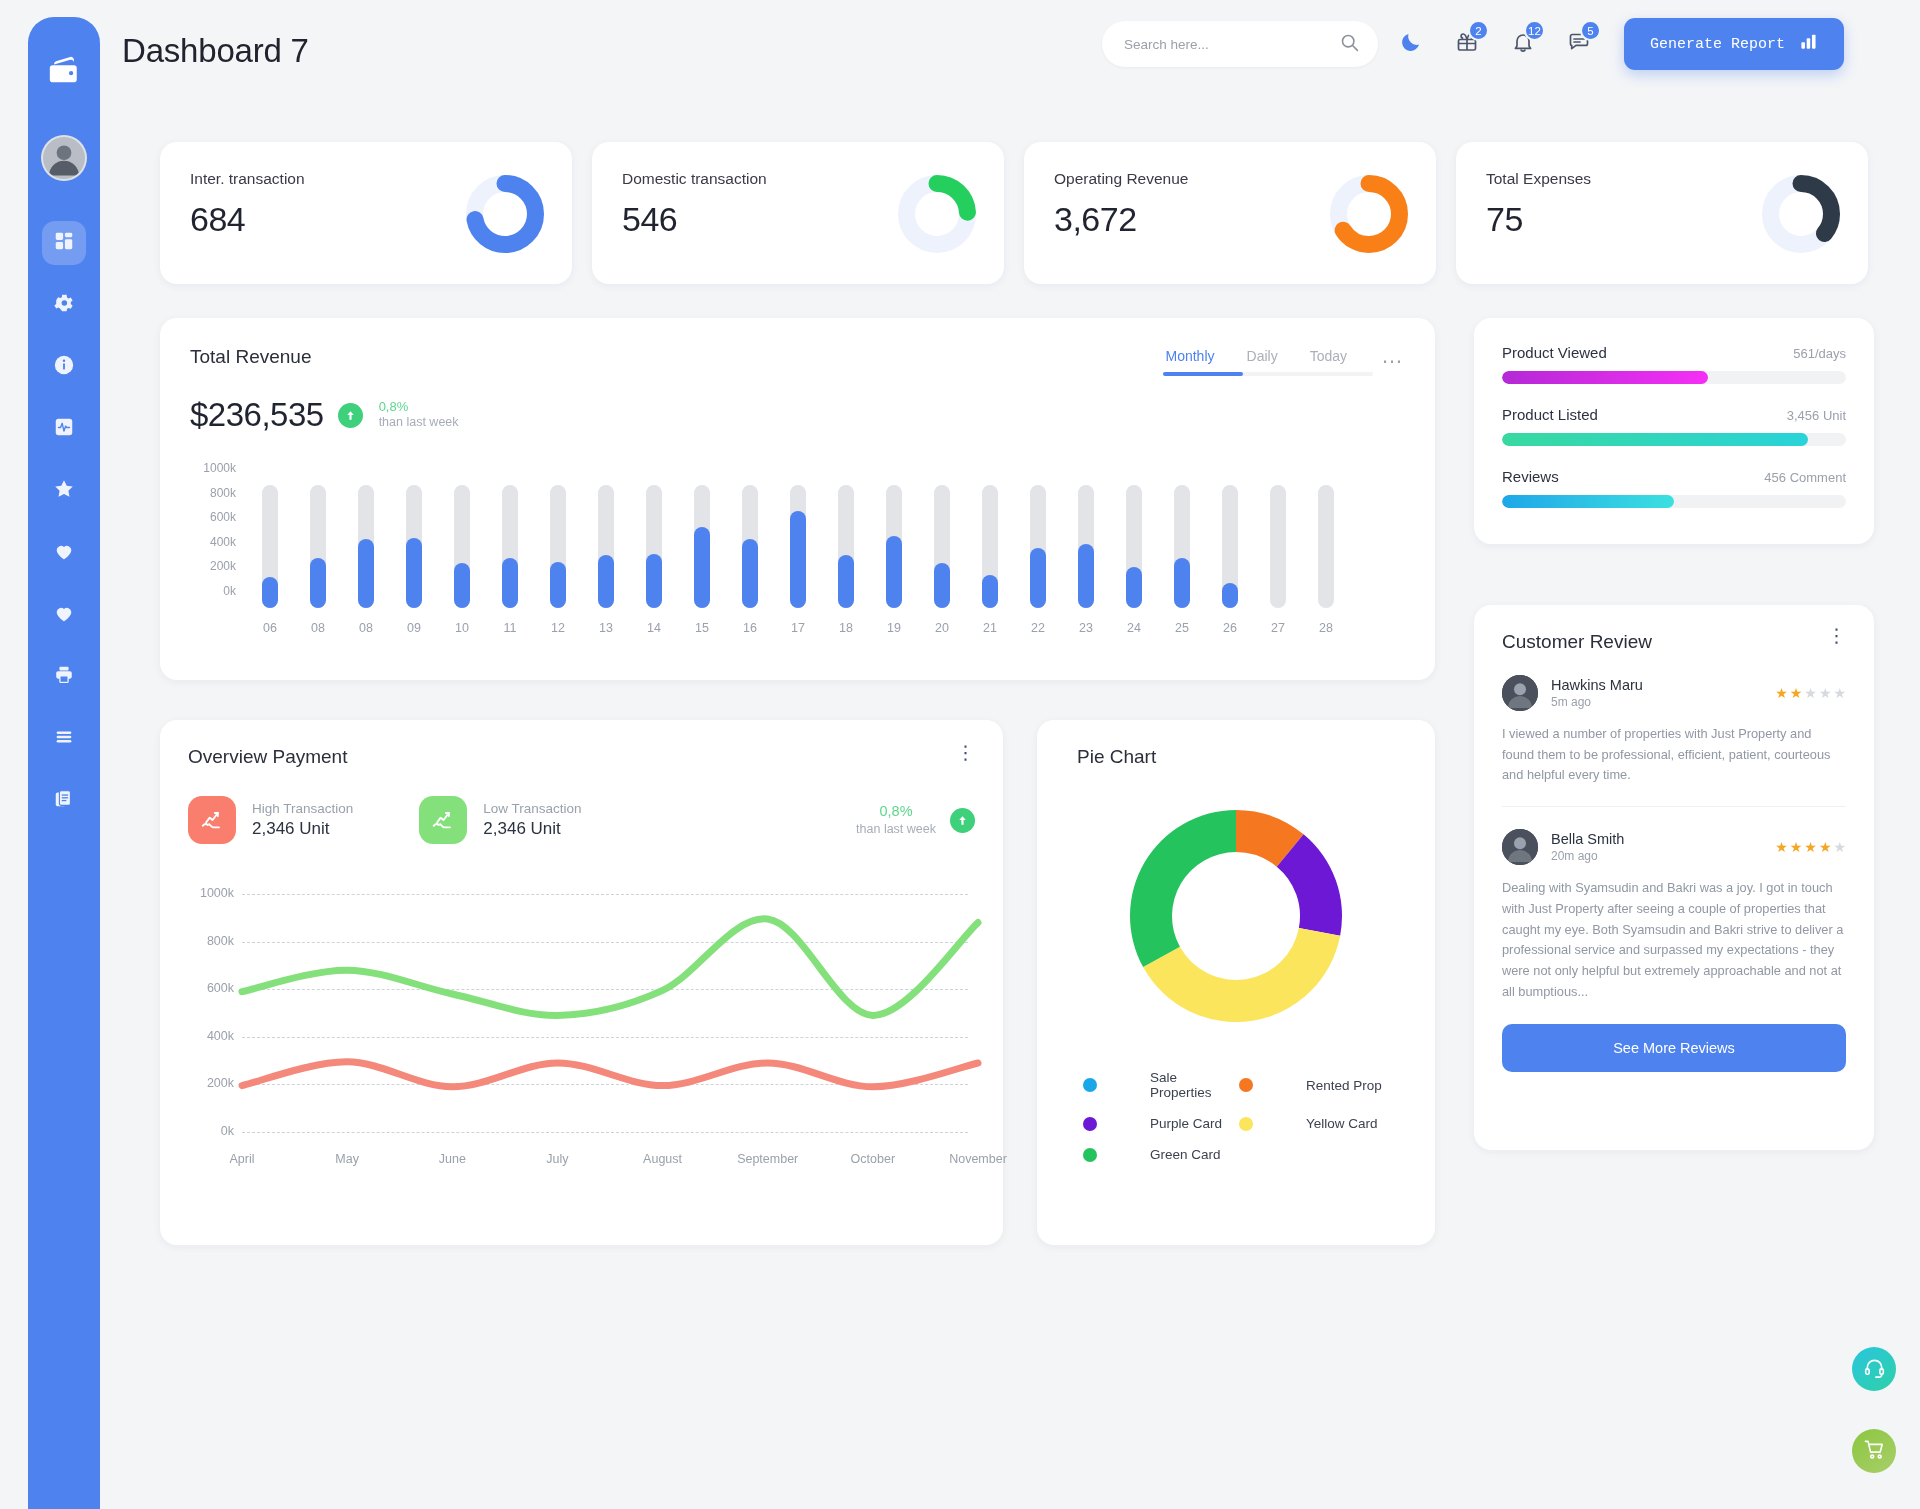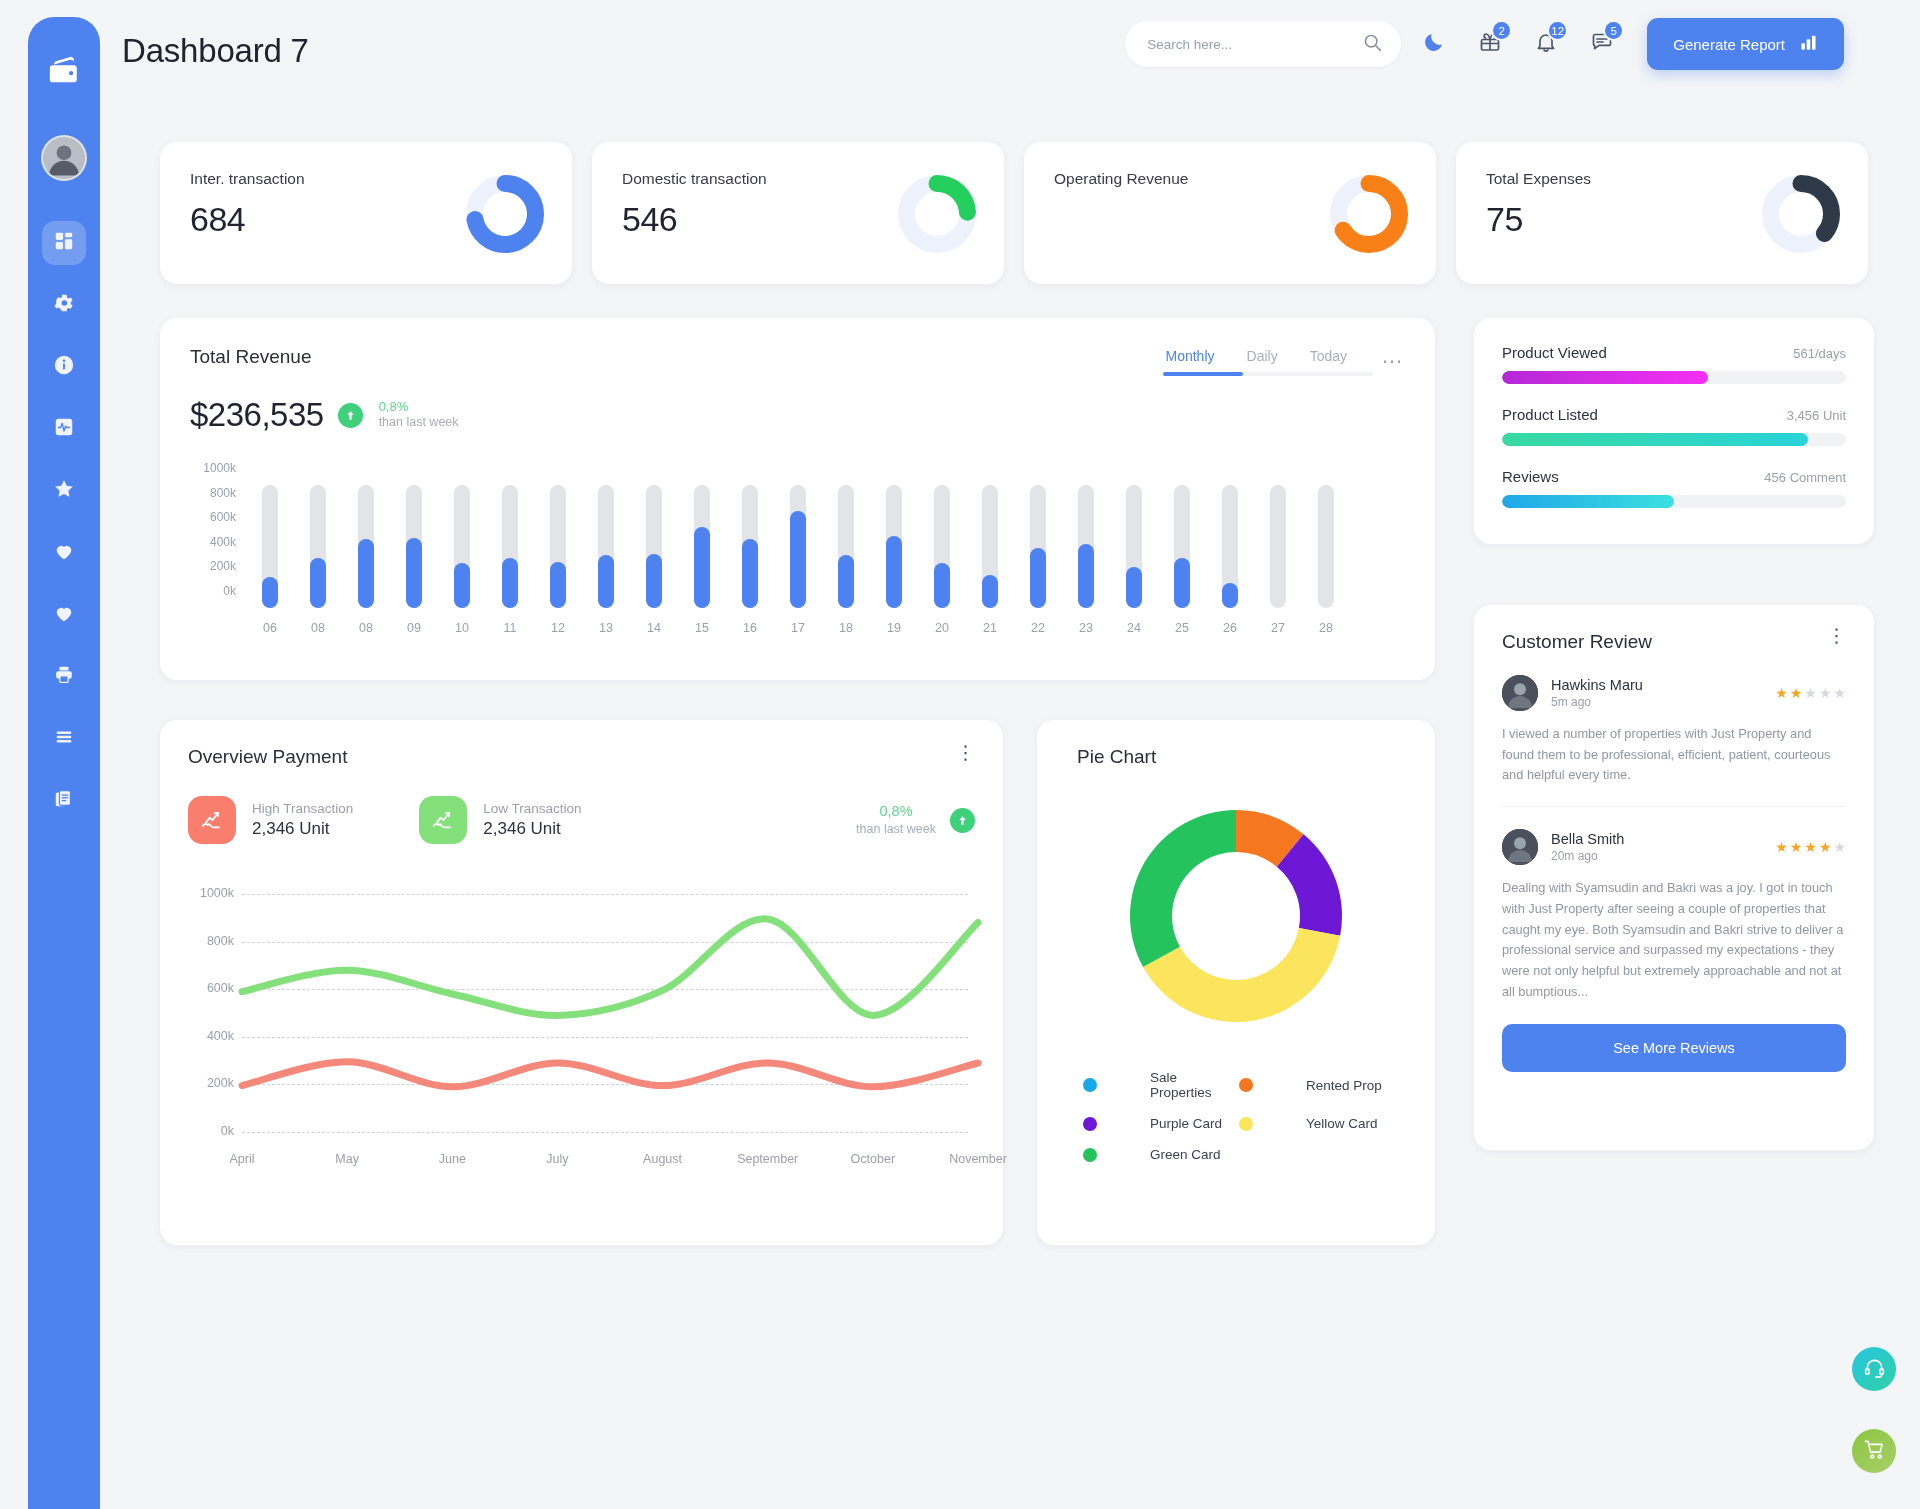--- a/index.html
+++ b/index.html
@@ -67,21 +67,21 @@
   .badge{
     position:absolute; top:-1px; right:1px;
     min-width:21px;height:21px;border-radius:11px;
     background:#4d82ef;color:#fff;font-size:11.5px;
     display:flex;align-items:center;justify-content:center;
     border:2.5px solid #f4f5f7; padding:0 2px;
   }
   #generate-report{
     margin-left:22px;height:52px;background:#4d82ef;color:#fff;
     border:0;border-radius:11px;padding:0 26px;
-    font-size:15px;font-family:Liberation Sans, sans-serif;
+    font-size:15px;font-family:Liberation Mono, monospace;
     display:flex;align-items:center;gap:14px;cursor:pointer;
     box-shadow:0 5px 14px rgba(77,130,239,.32);
   }
 
   
   .card{ background:#fff;border-radius:17px;box-shadow:0 2px 9px rgba(30,40,70,.055); }
 
   
   #kpi-row{ position:absolute; left:160px; top:142px; width:1714px; display:flex; gap:20px; }
   .kpi{ width:412px;height:142px;position:relative;padding:28px 30px; }
@@ -356,20 +356,21 @@
     <div class="kpi card">
       <div class="kpi-label">Domestic transaction</div>
      <div class="kpi-value">546</div>
      <div class="kpi-ring"><svg width="78" height="78" viewBox="0 0 78 78">
     <circle cx="39" cy="39" r="30.5" fill="none" stroke="#eef2fd" stroke-width="17"></circle>
     <circle cx="39" cy="39" r="30.5" fill="none" stroke="#25cf5e" stroke-width="17" stroke-linecap="round" stroke-dasharray="45.99291644855457 191.63715186897738" transform="rotate(-90 39 39)"></circle>
         </svg></div>
     </div>
     <div class="kpi card">
       <div class="kpi-label">Operating Revenue</div>
+     <div class="kpi-value">3,672</div>
      <div class="kpi-ring"><svg width="78" height="78" viewBox="0 0 78 78">
     <circle cx="39" cy="39" r="30.5" fill="none" stroke="#eef2fd" stroke-width="17"></circle>
     <circle cx="39" cy="39" r="30.5" fill="none" stroke="#f98017" stroke-width="17" stroke-linecap="round" stroke-dasharray="126.48052023352507 191.63715186897738" transform="rotate(-90 39 39)"></circle>
         </svg></div>
     </div>
     <div class="kpi card">
       <div class="kpi-label">Total Expenses</div>
      <div class="kpi-value">75</div>
      <div class="kpi-ring"><svg width="78" height="78" viewBox="0 0 78 78">
     <circle cx="39" cy="39" r="30.5" fill="none" stroke="#eef2fd" stroke-width="17"></circle>

